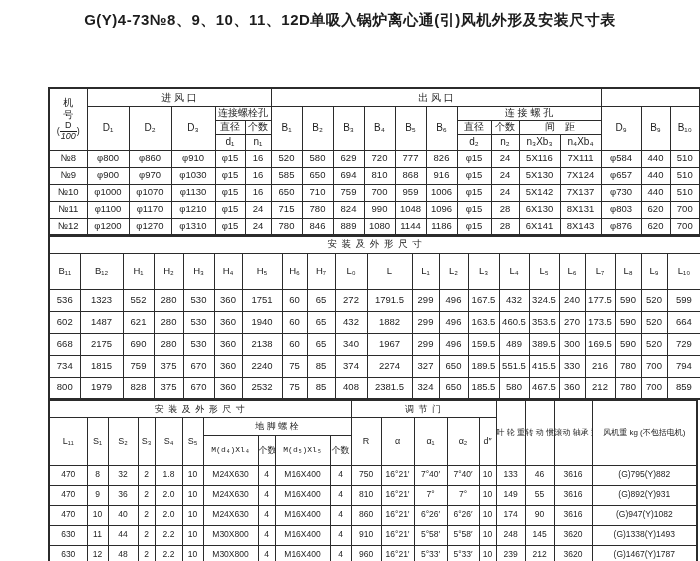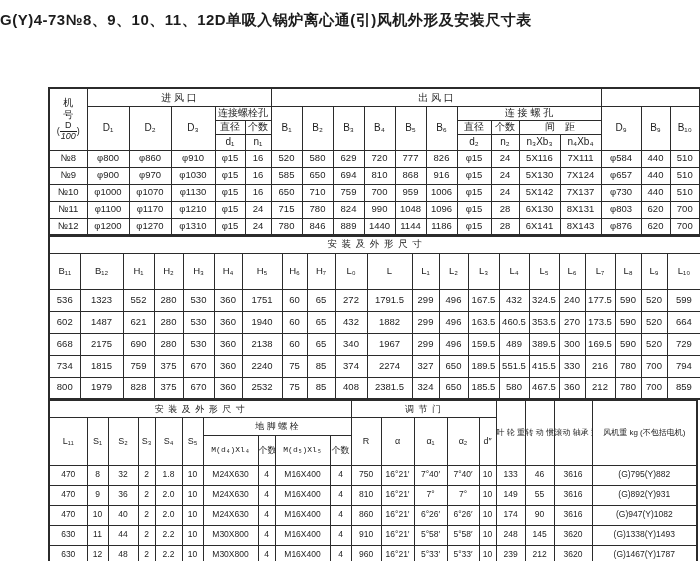--- a/index.html
+++ b/index.html
@@ -3,21 +3,21 @@
 <meta charset="utf-8">
 <style>
   html,body{margin:0;padding:0;}
   body{
     width:700px;height:561px;background:#ffffff;
     font-family:"Liberation Sans","DejaVu Sans",sans-serif;
     color:#1c1c1c;overflow:hidden;
   }
   .sheet{position:relative;width:700px;height:561px;background:#fff;}
   .title{
-    text-align:left;padding-top:11px;font-size:15px;font-weight:bold;
+    text-align:center;padding-top:11px;font-size:15px;font-weight:bold;
     letter-spacing:0.5px;white-space:nowrap;
   }
   .table-tag{position:absolute;right:26px;top:57px;font-size:12px;margin-top:28px;}
   .tables{position:absolute;left:48px;top:88px;width:650px;}
   table.t{
     border-collapse:collapse;table-layout:fixed;width:648px;background:#fff;
     border:2px solid #2b2b2b;margin-top:-1px;
   }
   .t th,.t td{
     border:1px solid #2b2b2b;text-align:center;vertical-align:middle;
@@ -223,21 +223,21 @@
           <tr>
             <td>№12</td>
             <td>φ1200</td>
             <td>φ1270</td>
             <td>φ1310</td>
             <td>φ15</td>
             <td>24</td>
             <td>780</td>
             <td>846</td>
             <td>889</td>
-            <td>1440</td>
+            <td>1080</td>
             <td>1144</td>
             <td>1186</td>
             <td>φ15</td>
             <td>28</td>
             <td>6X141</td>
             <td>8X143</td>
             <td>φ876</td>
             <td>620</td>
             <td>700</td>
           </tr>

